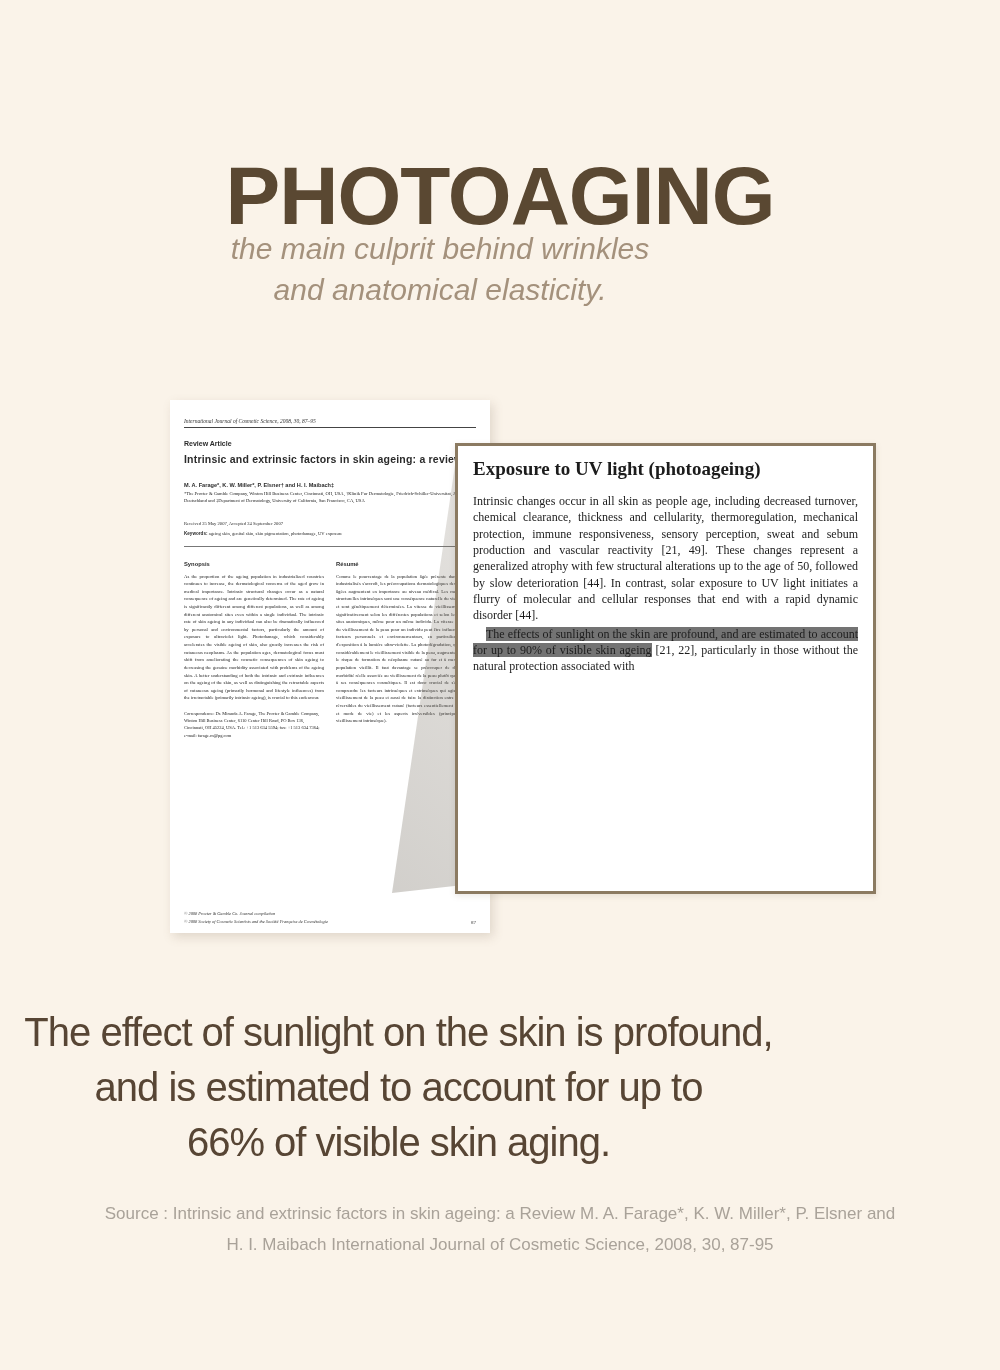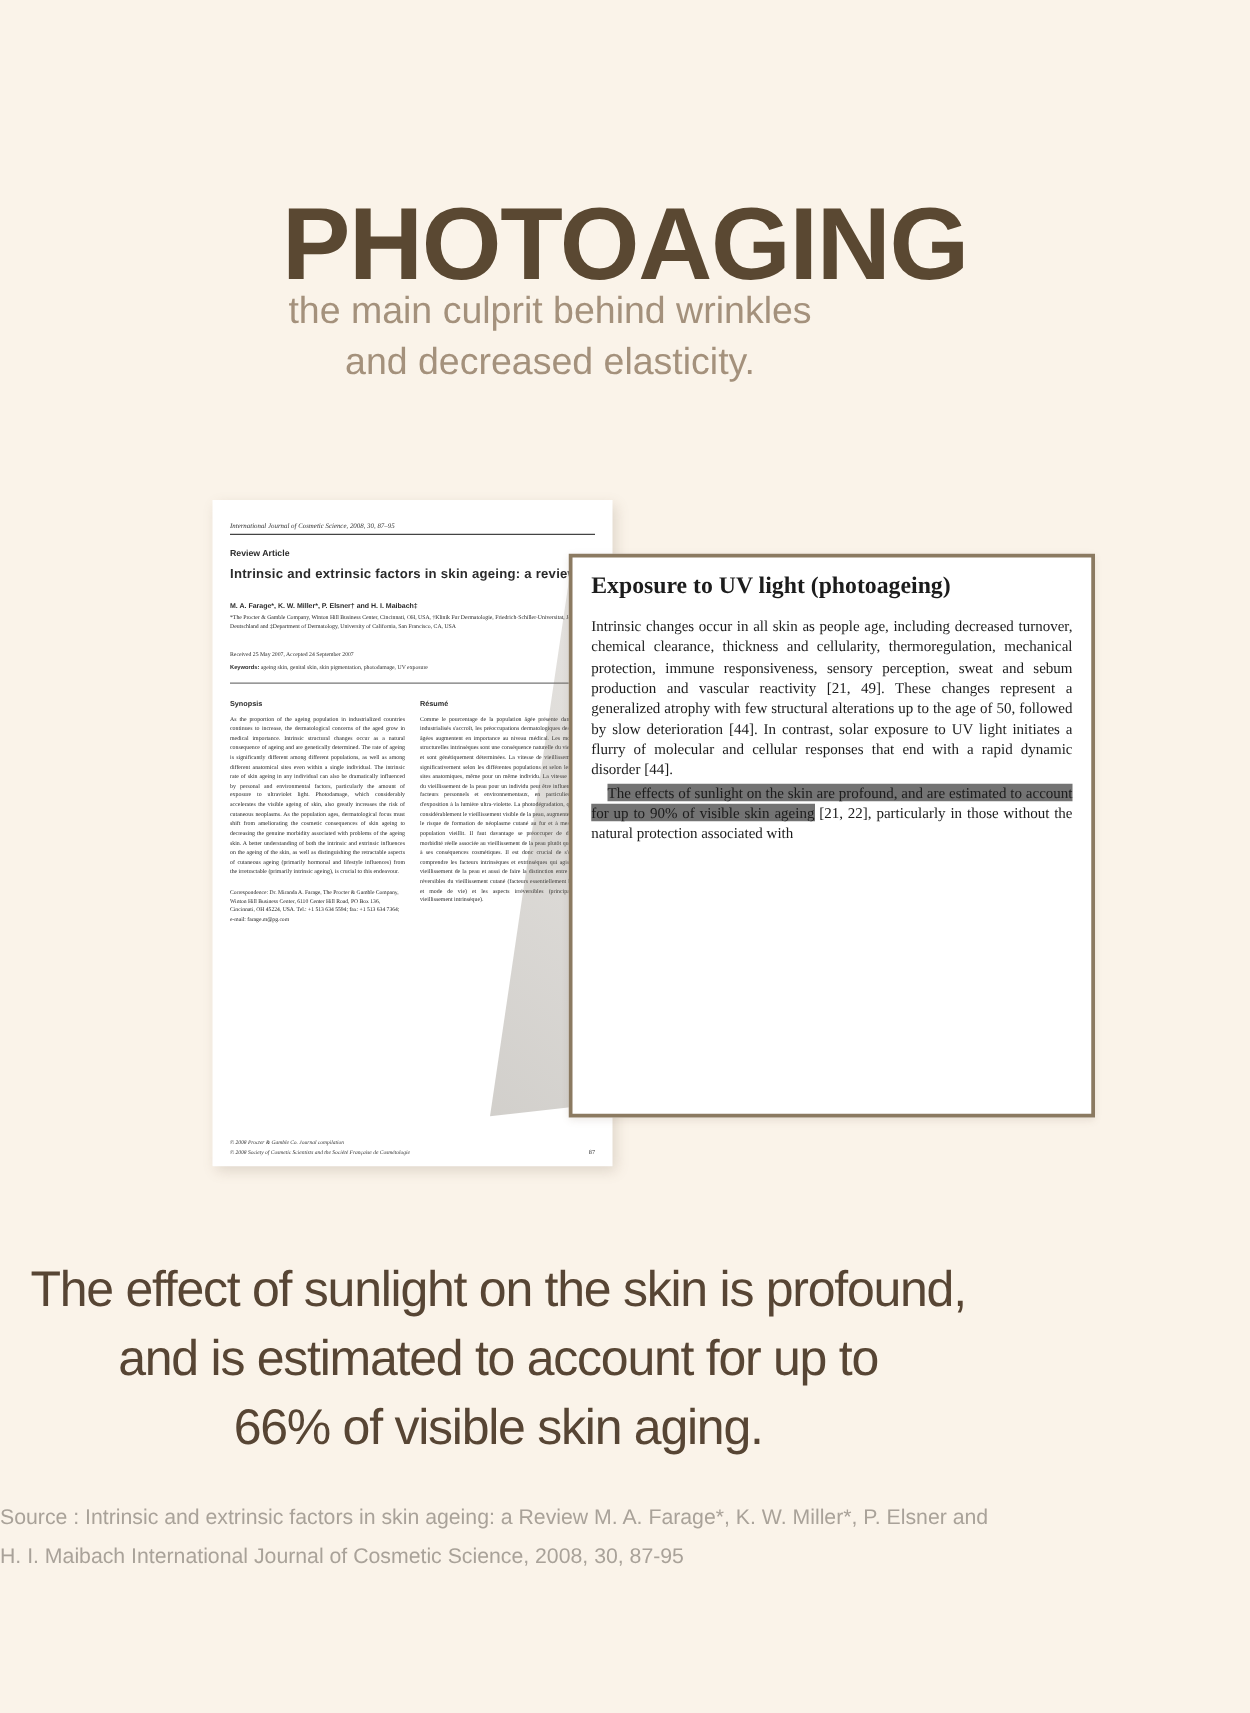--- a/index.html
+++ b/index.html
@@ -14,21 +14,21 @@
   
   .main-title{
     position:absolute;top:118px;left:0;width:1000px;
     text-align:center;
     font-size:82px;font-weight:bold;letter-spacing:-1px;
     color:#5a4832;white-space:nowrap;margin-top:31px;
   }
   .subtitle{
     position:absolute;top:228px;left:0;width:880px;
     text-align:center;color:#a4917c;
-    font-size:30px;line-height:41px;font-weight:400;
+    font-size:30px;line-height:41px;font-weight:400;font-style:italic;
   }
 
   
   .paper{
     position:absolute;left:170px;top:400px;width:320px;height:533px;
     background:#ffffff;
     box-shadow:3px 4px 10px rgba(120,100,80,0.20);
     z-index:1;
     padding:14px 14px 0 14px;box-sizing:border-box;
     color:#2b2b2b;
@@ -88,33 +88,33 @@
   
   .quote{
     position:absolute;top:1005px;left:0;width:797px;
     text-align:center;color:#574534;
     font-size:40px;letter-spacing:-1px;line-height:55px;font-weight:400;
   }
   .quote div{white-space:nowrap;}
 
   .source{
     position:absolute;top:1198px;left:0;width:1000px;
-    text-align:left;color:#a9a299;
+    text-align:center;color:#a9a299;
     font-size:17px;line-height:31px;
   }
 </style>
 </head>
 <body>
 
 <div class="stage">
 
   <div class="main-title">PHOTOAGING</div>
   <div class="subtitle">
     <div>the main culprit behind wrinkles</div>
-    <div>and decreased elasticity.</div>
+    <div>and anatomical elasticity.</div>
   </div>
 
   <div class="paper">
     <div class="p-journal">International Journal of Cosmetic Science, 2008, 30, 87–95</div>
     <div class="p-rule-top"></div>
     <div class="p-type">Review Article</div>
     <div class="p-title">Intrinsic and extrinsic factors in skin ageing: a review</div>
     <div class="p-authors">M. A. Farage*, K. W. Miller*, P. Elsner† and H. I. Maibach‡</div>
     <div class="p-affil">*The Procter &amp; Gamble Company, Winton Hill Business Center, Cincinnati, OH, USA, †Klinik Fur Dermatologie, Friedrich-Schiller-Universitat, Jena, Deutschland and ‡Department of Dermatology, University of California, San Francisco, CA, USA</div>
     <div class="p-received">Received 25 May 2007, Accepted 24 September 2007</div>

